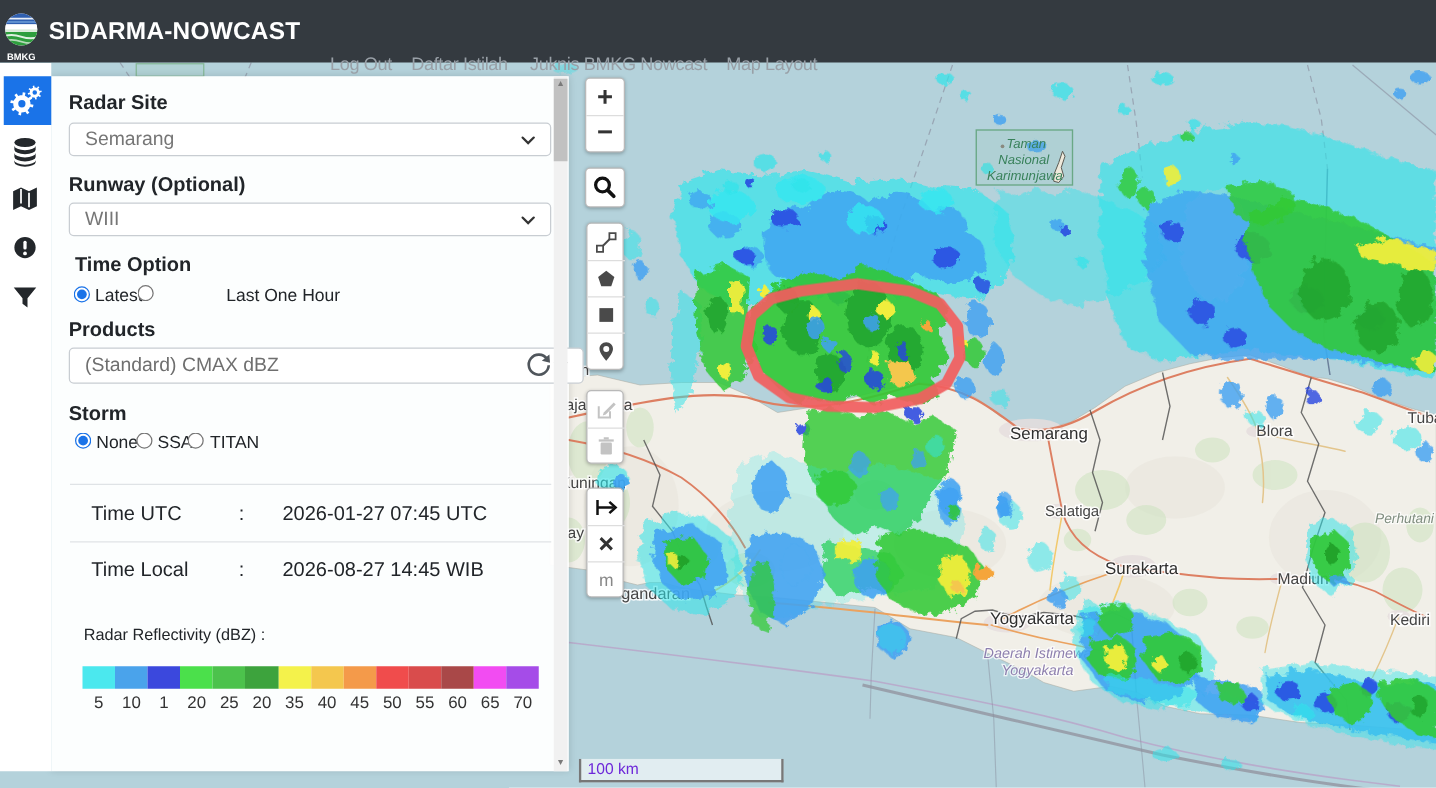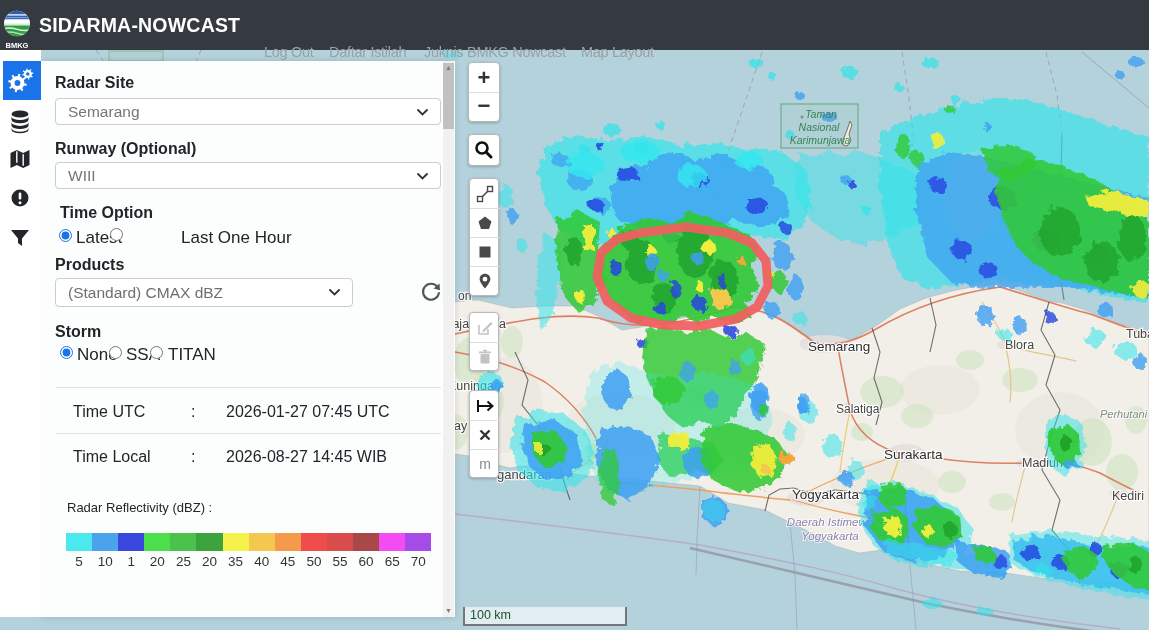--- a/index.html
+++ b/index.html
@@ -14,34 +14,34 @@
   
   #sidebar { position:absolute; left:0; top:50px; width:41px; height:567px; background:#fff; z-index:40; }
   .sideitem { position:absolute; left:0; width:41px; height:40px; }
   .active-tool { position:absolute; left:3px; top:11px; width:38px; height:39px; background:#1a73e8; }
   
   #panel { position:absolute; left:41px; top:61px; width:414px; height:556px; background:rgba(255,255,255,0.96); z-index:30; box-shadow:0 0 6px rgba(0,0,0,0.15); }
   .plabel { position:absolute; font-size:16px; font-weight:bold; color:#212529; }
   .psel { position:absolute; height:27px; background:#fff; border:1px solid #c8cdd2; border-radius:4px; font-size:15.5px; line-height:25px; padding-left:12px; color:#767676; }
   .chev { position:absolute; top:10px; width:11px; height:7px; }
   .radio { position:absolute; width:13px; height:13px; accent-color:#1a73e8; }
-  .rlabel { position:absolute; font-size:17px; color:#212529; }
+  .rlabel { position:absolute; font-size:14px; color:#212529; }
   .hr { position:absolute; left:15px; width:385px; border-top:1px solid #dfe3e6; }
   .trow { position:absolute; font-size:16px; color:#212529; }
   
   #sbtrack { position:absolute; right:1px; top:0px; width:11px; height:556px; background:#f1f1f1; }
   #sbthumb { position:absolute; right:1px; top:2px; width:11px; height:66px; background:#c1c1c1; }
   .sbarr { position:absolute; right:1px; width:11px; height:11px; color:#7a7a7a; font-size:7px; line-height:11px; text-align:center; }
   .cseg { float:left; width:26.1px; height:18px; }
   .cnum { float:left; width:26.1px; text-align:center; font-size:13.5px; color:#333; margin-top:3px; }
   
   .ctl { position:absolute; background:#fff; border:1px solid #b9b9b9; border-radius:4px; z-index:20; box-shadow:0 1px 3px rgba(0,0,0,0.25); }
   .ctl .sep { border-top:1px solid #ddd; }
   .cbtn { width:30px; height:29px; display:flex; align-items:center; justify-content:center; }
-  #scalebar { position:absolute; left:463px; top:607px; width:164px; height:19px; background:rgba(255,255,255,0.6); border:2px solid #777; border-top:none; font-size:12.5px; color:#14532d; line-height:16px; padding-left:5px; z-index:20; }
+  #scalebar { position:absolute; left:463px; top:607px; width:164px; height:19px; background:rgba(255,255,255,0.6); border:2px solid #777; border-top:none; font-size:12.5px; color:#6d28d9; line-height:16px; padding-left:5px; z-index:20; }
 </style>
 </head>
 <body>
 <div id="stage">
   <svg id="mapsvg" width="1149" height="630" viewBox="0 0 1149 630">
   <defs>
     <filter id="rg" x="-15%" y="-15%" width="130%" height="130%">
       <feTurbulence type="fractalNoise" baseFrequency="0.13" numOctaves="3" seed="11" result="n"></feTurbulence>
       <feDisplacementMap in="SourceGraphic" in2="n" scale="10"></feDisplacementMap>
     </filter>
@@ -452,21 +452,21 @@
       <svg class="chev" style="right:12px;" viewBox="0 0 11 7">
           <path d="M1 1 L5.5 5.5 L10 1" fill="none" stroke="#333" stroke-width="1.8" stroke-linecap="round"></path>
         </svg>
     </div>
     <div class="plabel" style="left:19px; top:143px;">Time Option</div>
     <input type="radio" class="radio" style="left: 18px; top: 168px;" checked="">
     <div class="rlabel" style="left:35px; top:167px;">Latest</div>
     <input type="radio" class="radio" style="left: 69px; top: 167px;">
     <div class="rlabel" style="left:104px; top:167px;margin-left:36px;">Last One Hour</div>
     <div class="plabel" style="left:14px; top:195px;">Products</div>
-    <div class="psel" style="left:14px; top:217px; width:298px; height:29px; line-height:27px; color:#6f6f6f;">(Standard) CMAX dBZ
+    <div class="psel" style="left:14px; top:217px; width:412px; height:29px; line-height:27px; color:#6f6f6f;">(Standard) CMAX dBZ
       <svg class="chev" style="right:12px;" viewBox="0 0 11 7">
           <path d="M1 1 L5.5 5.5 L10 1" fill="none" stroke="#333" stroke-width="1.8" stroke-linecap="round"></path>
         </svg>
     </div>
     <svg style="position:absolute; left:379px; top:220px;" width="22" height="22" viewBox="0 0 22 22">
       <path d="M17.6 6.2 A8 8 0 1 0 19 11.2" fill="none" stroke="#50565c" stroke-width="2.1"></path>
       <path d="M19.5 2.5 L20 9.2 L13.5 7.5 Z" fill="#50565c"></path>
     </svg>
     <div class="plabel" style="left:14px; top:262px;">Storm</div>
     <input type="radio" class="radio" style="left: 19px; top: 285px;" checked="">

